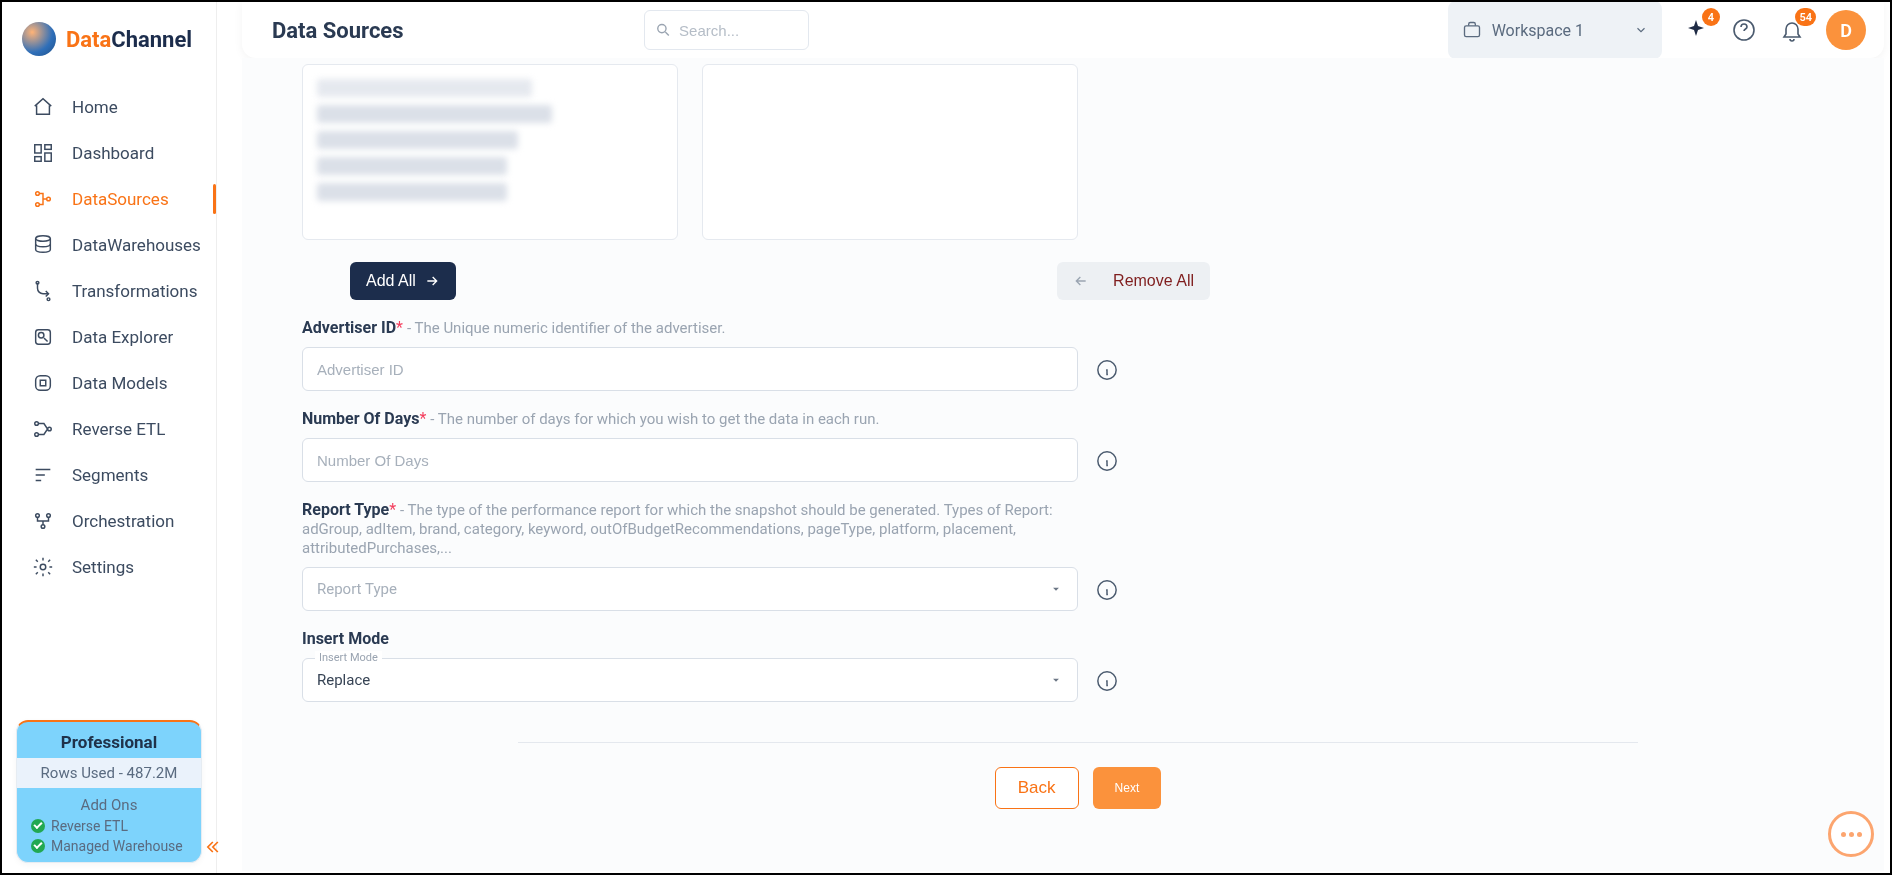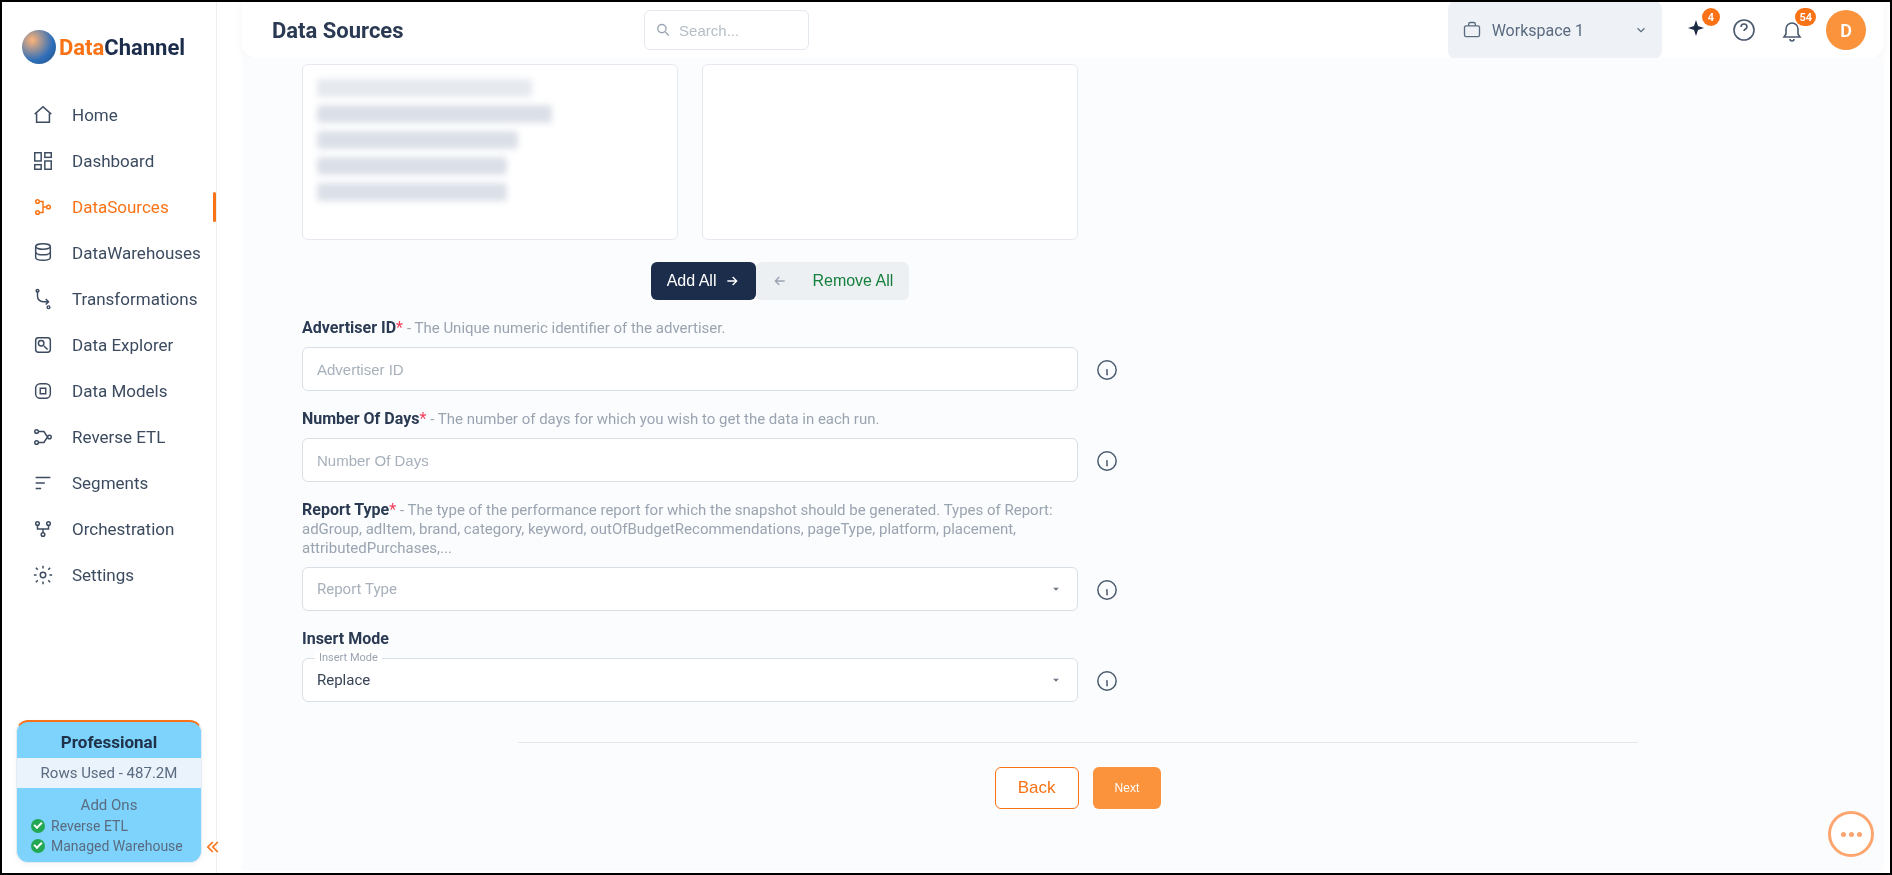--- a/index.html
+++ b/index.html
@@ -19,22 +19,22 @@
     position: absolute;
     left: 0; top: 0;
     width: 215px;
     height: 100%;
     background: #fff;
     display: flex;
     flex-direction: column;
     border-right: 1px solid #eee;
   }
   .logo-wrap {
-    display: flex; align-items: center; gap: 3px;
-    padding: 28px 22px 10px 20px;
+    display: flex; align-items: center; gap: 10px;
+    padding: 20px 22px 10px 20px;
   }
   .logo-icon {
     width: 34px; height: 34px;
     border-radius: 50%;
     background: radial-gradient(circle at 30% 30%, #ffb377, #2f6fb9 60%, #1e4e85);
     position: relative;
     overflow: hidden;
   }
   .logo-text { font-size: 22px; font-weight: 700; color: #1c2d4c; letter-spacing: 0; }
   .logo-text .accent { color: #f97316; font-weight: 700; }
@@ -206,36 +206,36 @@
     filter: blur(3px);
     border-radius: 3px;
   }
   .bl-0 { width: 62%; text-decoration: line-through; opacity: .7; }
   .bl-1 { width: 68%; }
   .bl-2 { width: 58%; }
   .bl-3 { width: 55%; }
   .bl-4 { width: 55%; }
 
   .list-btn-row {
-    display: flex; justify-content: center; align-items: center;
+    display: flex; justify-content: space-between; align-items: center;
     width: 908px;
     margin-top: 22px;
     padding-left: 48px;
   }
   .btn-add-all {
     background: #1c2d4c; color: #fff;
     border: none; border-radius: 6px;
     padding: 10px 16px;
     font-size: 16px;
     display: flex; align-items: center; gap: 8px;
     cursor: pointer;
   }
   .btn-add-all svg { width: 16px; height: 16px; stroke: #fff; fill: none; stroke-width: 2; }
   .btn-remove-all {
-    background: #edf0f3; color: #15803d;
+    background: #edf0f3; color: #7f1d1d;
     border: none; border-radius: 6px;
     padding: 10px 16px; font-size: 16px;
     display: flex; align-items: center; gap: 24px;
     cursor: default;
   }
   .btn-remove-all svg { width: 16px; height: 16px; stroke: #9aa4b1; fill: none; stroke-width: 2; }
 
   .form-block {
     width: 776px;
     margin-top: 14px;

